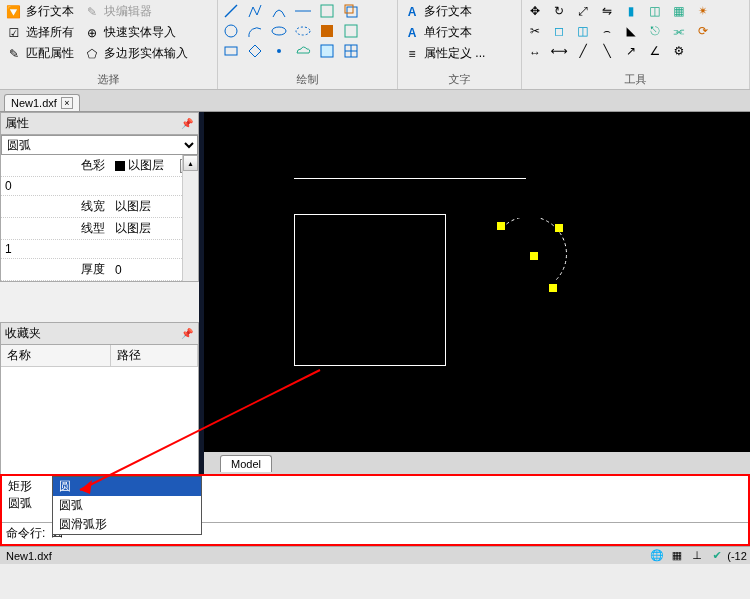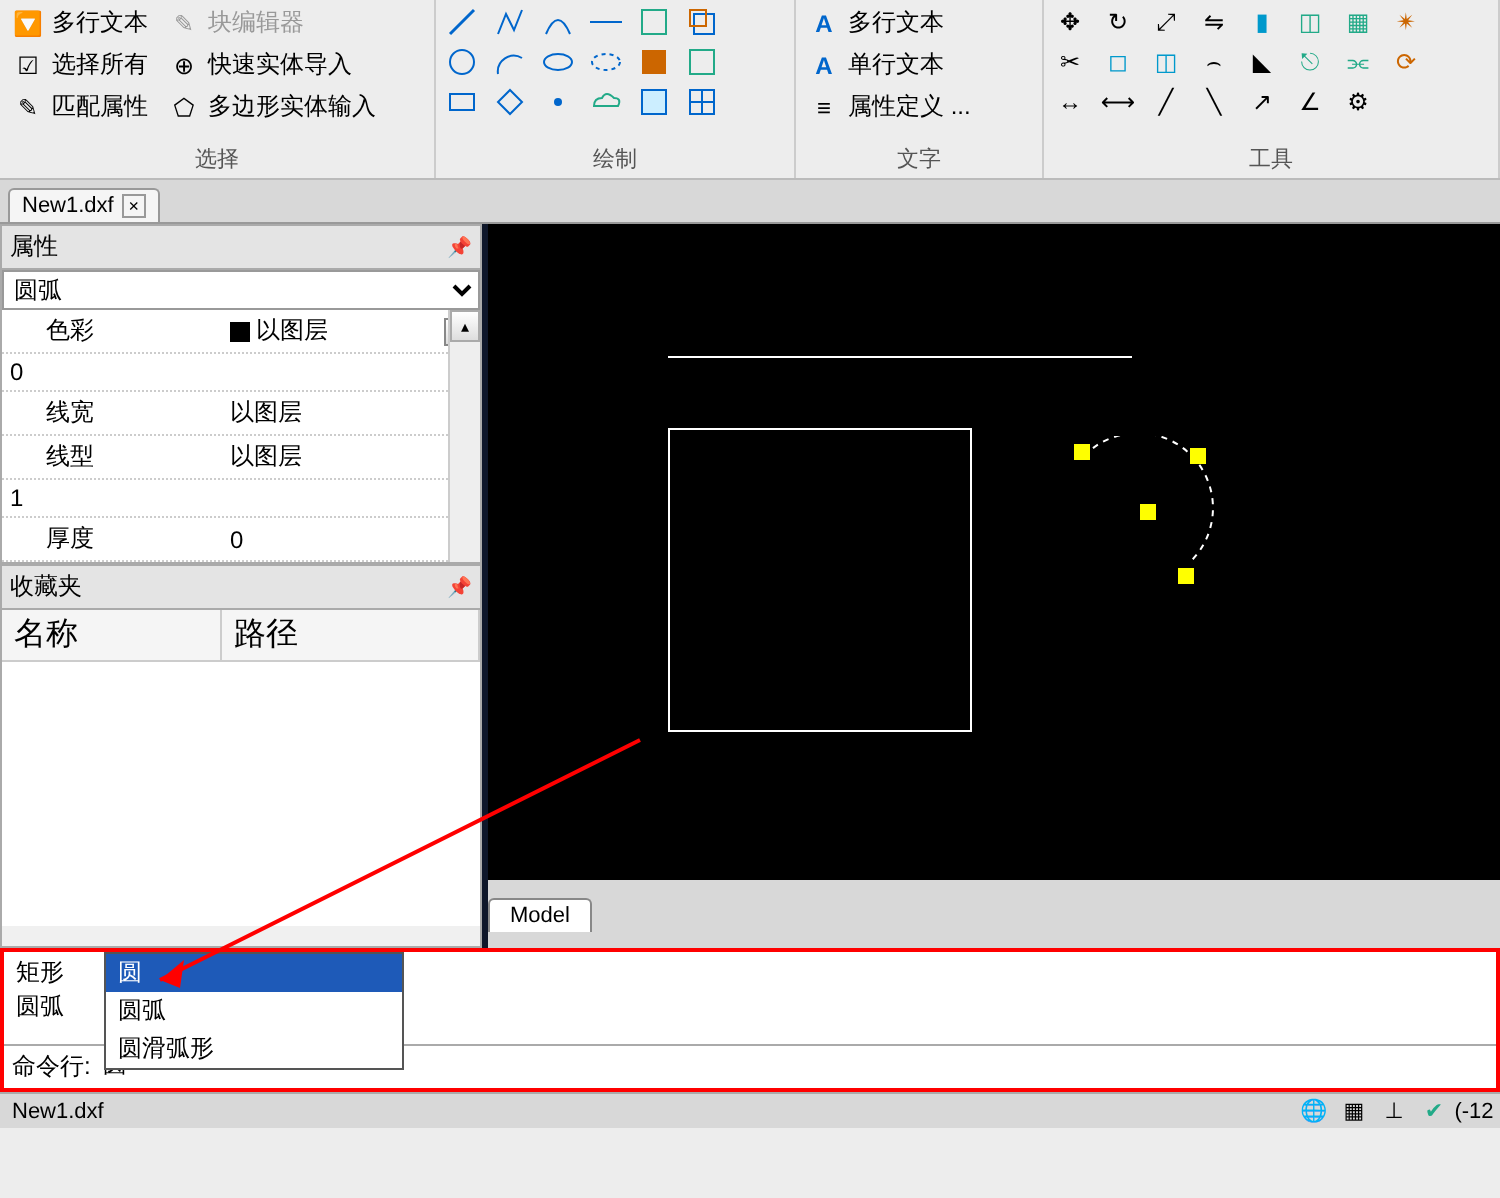--- a/index.html
+++ b/index.html
@@ -16,52 +16,52 @@
   .rb-row { display: flex; gap: 6px; }
   .rb-icon { width: 18px; height: 18px; display: inline-flex; align-items: center; justify-content: center; }
   
   
   .tabbar { display: flex; background: #d8d8d8; height: 22px; align-items: flex-end; padding-left: 4px; border-bottom: 1px solid #999; }
   .tab { background: #f5f5f5; border: 1px solid #999; border-bottom: none; padding: 2px 6px; font-size: 11px; display: flex; align-items: center; gap: 4px; border-radius: 3px 3px 0 0; }
   .tab .close { width: 12px; height: 12px; border: 1px solid #999; font-size: 9px; display: inline-flex; align-items: center; justify-content: center; cursor: pointer; }
   
   
   .main { display: flex; height: 362px; }
-  .left-panels { width: 244px; background: #f0f0f0; display: flex; flex-direction: column; border-right: 3px solid #0f172a; }
+  .left-panels { width: 204px; background: #f0f0f0; display: flex; flex-direction: column; border-right: 5px solid #0f172a; gap: 40px; }
   .panel { border: 1px solid #aaa; margin: 0; }
   .panel-header { background: #e4e4e4; padding: 2px 4px; font-size: 12px; display: flex; justify-content: space-between; align-items: center; border-bottom: 1px solid #aaa; }
   .panel-header .pin { font-size: 10px; cursor: pointer; }
   
   .prop-select { width: 100%; border: 1px solid #999; background: #fff; font-size: 12px; padding: 1px; }
   .prop-grid { background: #fff; font-size: 12px; }
-  .prop-row { display: flex; border-bottom: 1px dotted #ccc; }
+  .prop-row { display: flex; border-bottom: 1px dotted #ccc; text-align: right; }
   .prop-row .k { width: 110px; padding: 2px 6px 2px 22px; }
   .prop-row .v { flex: 1; padding: 2px 4px; display: flex; align-items: center; gap: 3px; }
   .color-swatch { width: 10px; height: 10px; background: #000; display: inline-block; }
   .drop-btn { width: 14px; height: 14px; border: 1px solid #888; background: linear-gradient(#fff,#ddd); font-size: 8px; margin-left: auto; display: flex; align-items: center; justify-content: center; }
   .prop-scroll { position: relative; }
   .prop-scrollbar { position: absolute; right: 0; top: 0; bottom: 0; width: 16px; background: #eee; border-left: 1px solid #ccc; }
   .prop-scrollbar .arrow { height: 16px; display: flex; align-items: center; justify-content: center; font-size: 8px; background: linear-gradient(#fff,#ddd); border: 1px solid #aaa; }
   
   .fav-grid { background: #fff; }
   .fav-header { display: flex; background: #f5f5f5; border-bottom: 1px solid #ccc; }
-  .fav-header .col { padding: 2px 6px; font-size: 16px; border-right: 1px solid #ccc; }
+  .fav-header .col { padding: 2px 6px; font-size: 12px; border-right: 1px solid #ccc; }
   .fav-body { height: 132px; }
   
   
   .canvas-wrap { flex: 1; background: #000; position: relative; }
   .canvas-line-top { position: absolute; top: 66px; left: 90px; width: 232px; height: 1px; background: #fff; }
   .rect { position: absolute; top: 102px; left: 90px; width: 152px; height: 152px; border: 1px solid #fff; }
   .handle { position: absolute; width: 8px; height: 8px; background: #ffff00; }
   .h1 { top: 110px; left: 293px; }
   .h2 { top: 112px; left: 351px; }
   .h3 { top: 140px; left: 326px; }
   .h4 { top: 172px; left: 345px; }
   
-  .model-tab-wrap { position: absolute; bottom: 0; left: 0; right: 0; height: 34px; background: #d8d8d8; display: flex; align-items: center; padding-left: 0; }
+  .model-tab-wrap { position: absolute; bottom: 0; left: 0; right: 0; height: 22px; background: #d8d8d8; display: flex; align-items: center; padding-left: 16px; }
   .model-tab { background: #fff; border: 1px solid #888; border-bottom: none; padding: 2px 10px; font-size: 11px; border-radius: 3px 3px 0 0; }
   
   
   .cmd-area { border: 2px solid #f00; position: relative; background: #fff; }
   .cmd-title { background: linear-gradient(#ffe9a8,#ffd45e); padding: 2px 6px; font-size: 12px; border-bottom: 1px solid #c8a030; }
   .cmd-history { background: #fff; padding: 2px 6px; font-size: 12px; min-height: 46px; position: relative; }
   .autocomplete { position: absolute; top: 0; left: 50px; width: 150px; background: #fff; border: 1px solid #555; z-index: 5; }
   .autocomplete .item { padding: 1px 6px; font-size: 12px; }
   .autocomplete .item.sel { background: #1e5ab8; color: #fff; }
   .cmd-input-row { display: flex; align-items: flex-start; border-top: 1px solid #aaa; background: #fff; padding: 2px 4px; }

